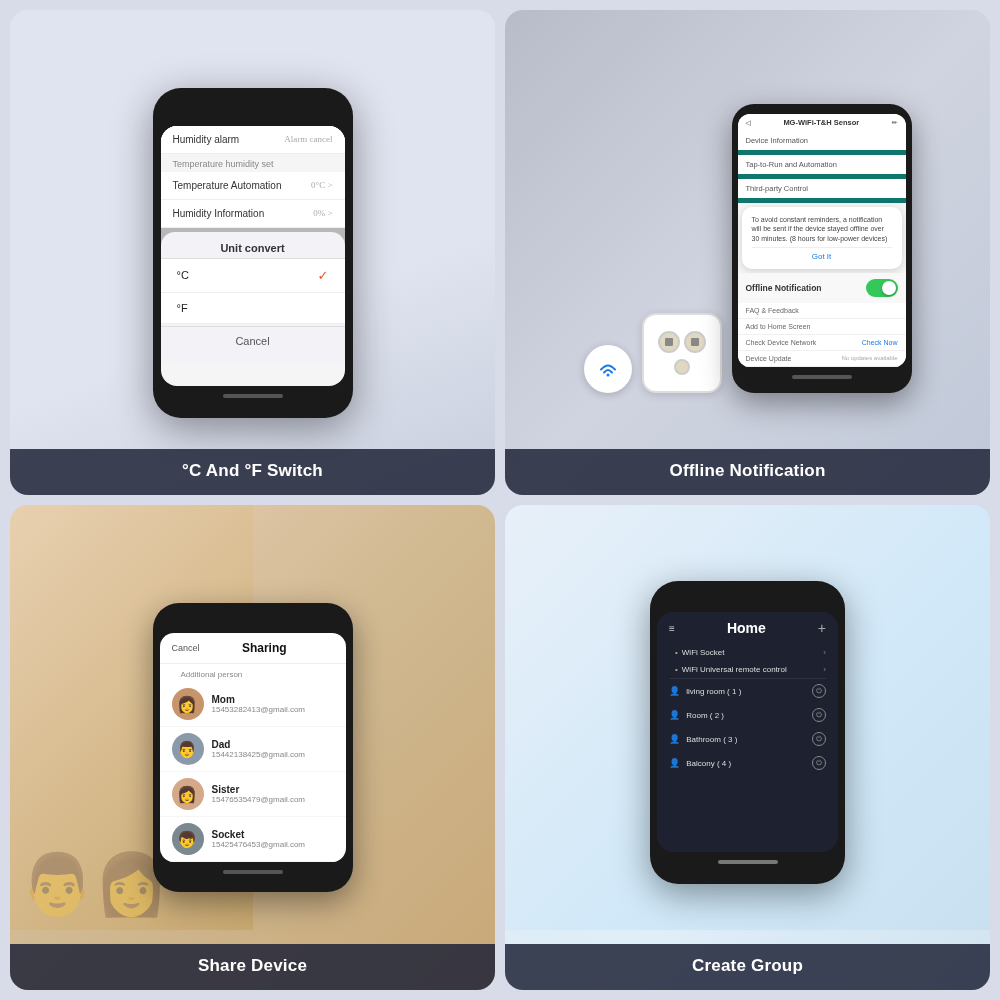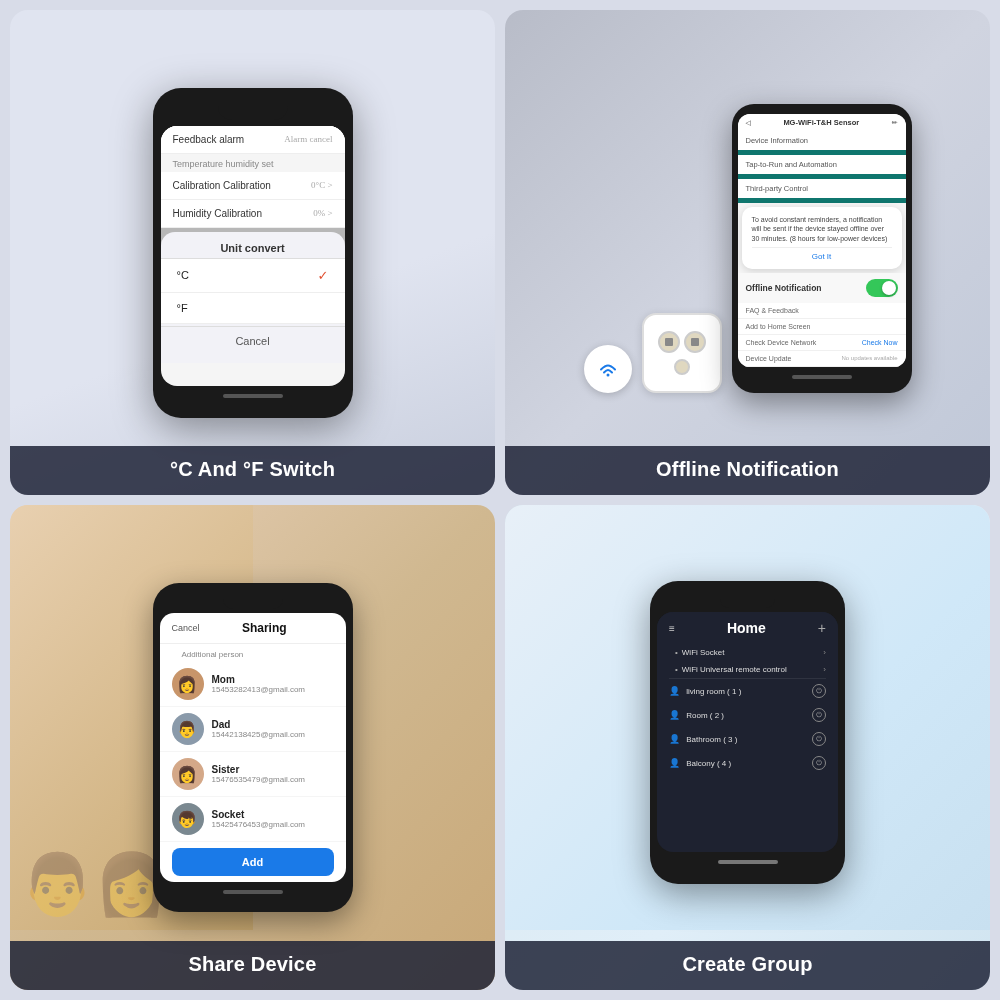--- a/index.html
+++ b/index.html
@@ -128,21 +128,21 @@
       margin: 8px auto 0 auto;
     }
     .cell-label {
       position: absolute;
       bottom: 0;
       left: 0;
       right: 0;
       background: rgba(30,35,55,0.85);
       color: #fff;
       text-align: center;
-      font-size: 20px;
+      font-size: 17px;
       font-weight: 700;
       padding: 12px 0 14px 0;
       letter-spacing: 0.2px;
     }
 
     
     .cell-2 {
       background: linear-gradient(135deg, #b8bcc8 0%, #d0d4e0 50%, #c0c8d8 100%);
       display: flex;
       flex-direction: column;
@@ -336,21 +336,22 @@
       color: #555;
     }
     .sharing-title {
       font-size: 12px;
       font-weight: 700;
       color: #111;
     }
     .additional-label {
       font-size: 8px;
       color: #888;
-      padding: 6px 12px 3px 22px;
+      padding: 6px 12px 3px 12px;
+      margin-left: 9px;
     }
     .person-row {
       display: flex;
       align-items: center;
       gap: 8px;
       padding: 6px 12px;
       border-bottom: 1px solid #f5f5f5;
     }
     .avatar-circle {
       width: 32px;
@@ -472,30 +473,30 @@
 <body>
 
 <div class="grid">
 
   <div class="cell cell-1">
     <div class="phone-mockup">
       <div class="phone-notch"></div>
       <div class="phone-screen">
         <div class="phone-screen-inner">
           <div class="settings-row">
-            <span>Feedback alarm</span>
+            <span>Humidity alarm</span>
             <span class="right-val">Alarm cancel</span>
           </div>
           <div class="settings-section">Temperature humidity set</div>
           <div class="settings-row">
-            <span>Calibration Calibration</span>
+            <span>Temperature Automation</span>
             <span class="right-val">0°C &gt;</span>
           </div>
           <div class="settings-row">
-            <span>Humidity Calibration</span>
+            <span>Humidity Information</span>
             <span class="right-val">0% &gt;</span>
           </div>
         </div>
         <div class="modal-overlay">
           <div class="modal-sheet">
             <div class="modal-title">Unit convert</div>
             <div class="modal-option">
               <span>°C</span>
               <span class="check">✓</span>
             </div>
@@ -610,21 +611,20 @@
               <div class="person-email">15476535479@gmail.com</div>
             </div>
           </div>
           <div class="person-row">
             <div class="avatar-circle avatar-brother">👦</div>
             <div class="person-info">
               <div class="person-name">Socket</div>
               <div class="person-email">15425476453@gmail.com</div>
             </div>
           </div>
-          <div class="add-btn">Add</div>
         </div>
         <div class="phone-home-bar"></div>
       </div>
     </div>
     <div class="cell-label">Share Device</div>
   </div>
 
   <div class="cell cell-4">
     <div style="position:relative; width:100%; height:100%; display:flex; align-items:center; justify-content:center;">
 

